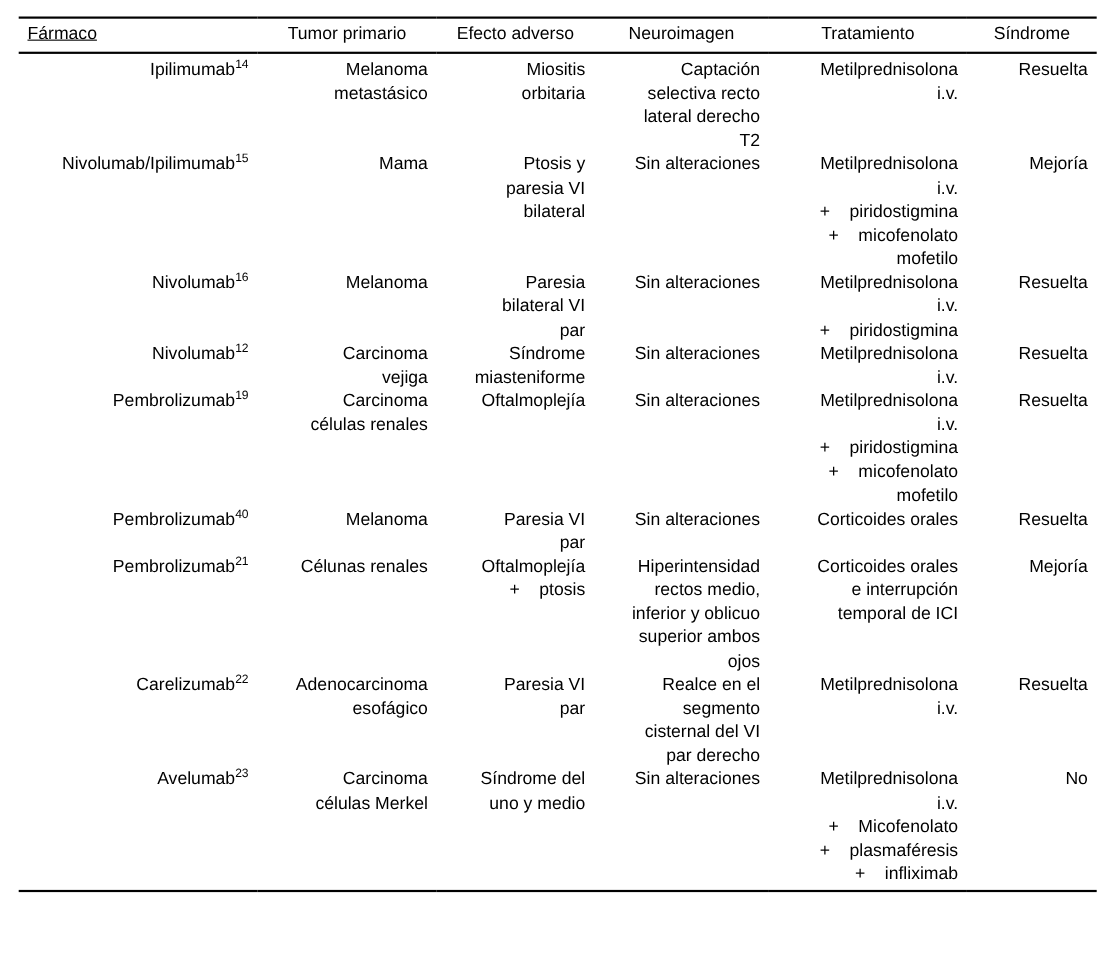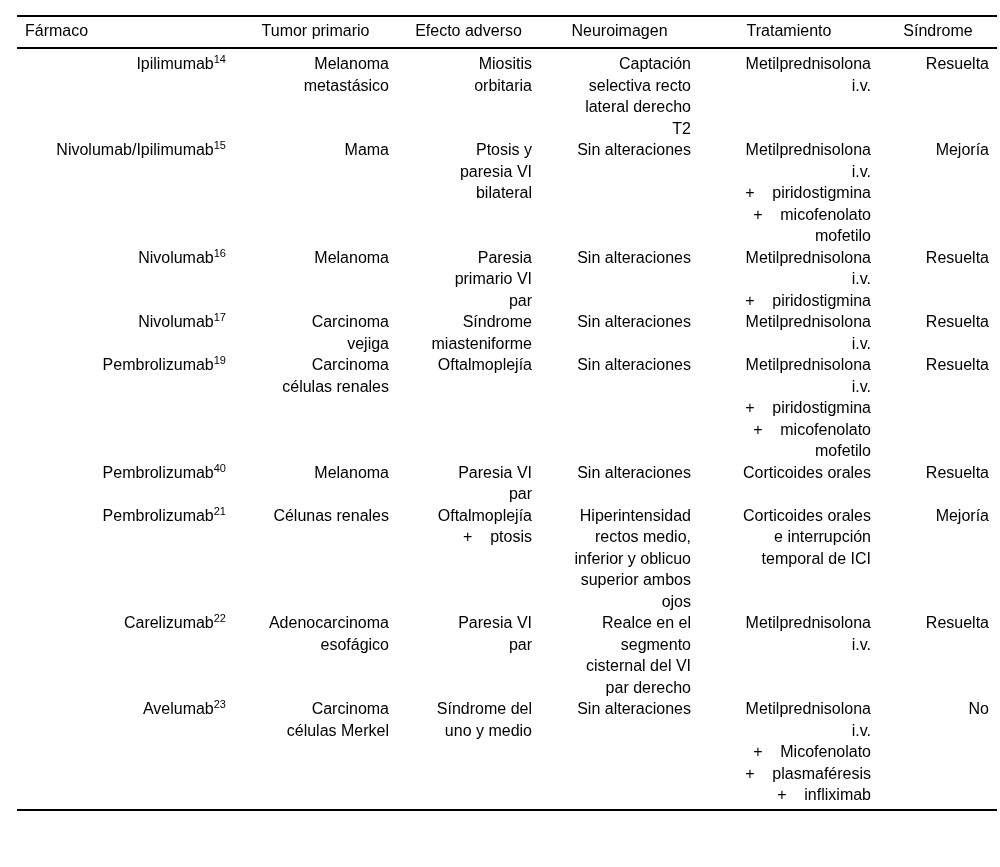--- a/index.html
+++ b/index.html
@@ -37,20 +37,21 @@
     line-height: 20px;
     text-align: center;
     vertical-align: middle;
     padding: 4px 8px 6px 8px;
     border-bottom: 2px solid #000;
     white-space: nowrap;
     overflow: hidden;
   }
   thead th:first-child {
     text-align: left;
+    text-decoration: underline;
   }
   tbody td {
     font-size: 16px;
     line-height: 21.5px;
     vertical-align: top;
     text-align: right;
     padding: 0 8px;
     white-space: pre-wrap;
     overflow: hidden;
   }
@@ -116,30 +117,30 @@
 i.v.
 +    piridostigmina
 +    micofenolato
 mofetilo</td>
         <td>Mejoría</td>
       </tr>
       <tr>
         <td><span>Nivolumab</span><sup>16</sup></td>
         <td>Melanoma</td>
         <td>Paresia
-primario VI
+bilateral VI
 par</td>
         <td>Sin alteraciones</td>
         <td>Metilprednisolona
 i.v.
 +    piridostigmina</td>
         <td>Resuelta</td>
       </tr>
       <tr>
-        <td><span>Nivolumab</span><sup>17</sup></td>
+        <td><span>Nivolumab</span><sup>12</sup></td>
         <td>Carcinoma
 vejiga</td>
         <td>Síndrome
 miasteniforme</td>
         <td>Sin alteraciones</td>
         <td>Metilprednisolona
 i.v.</td>
         <td>Resuelta</td>
       </tr>
       <tr>

